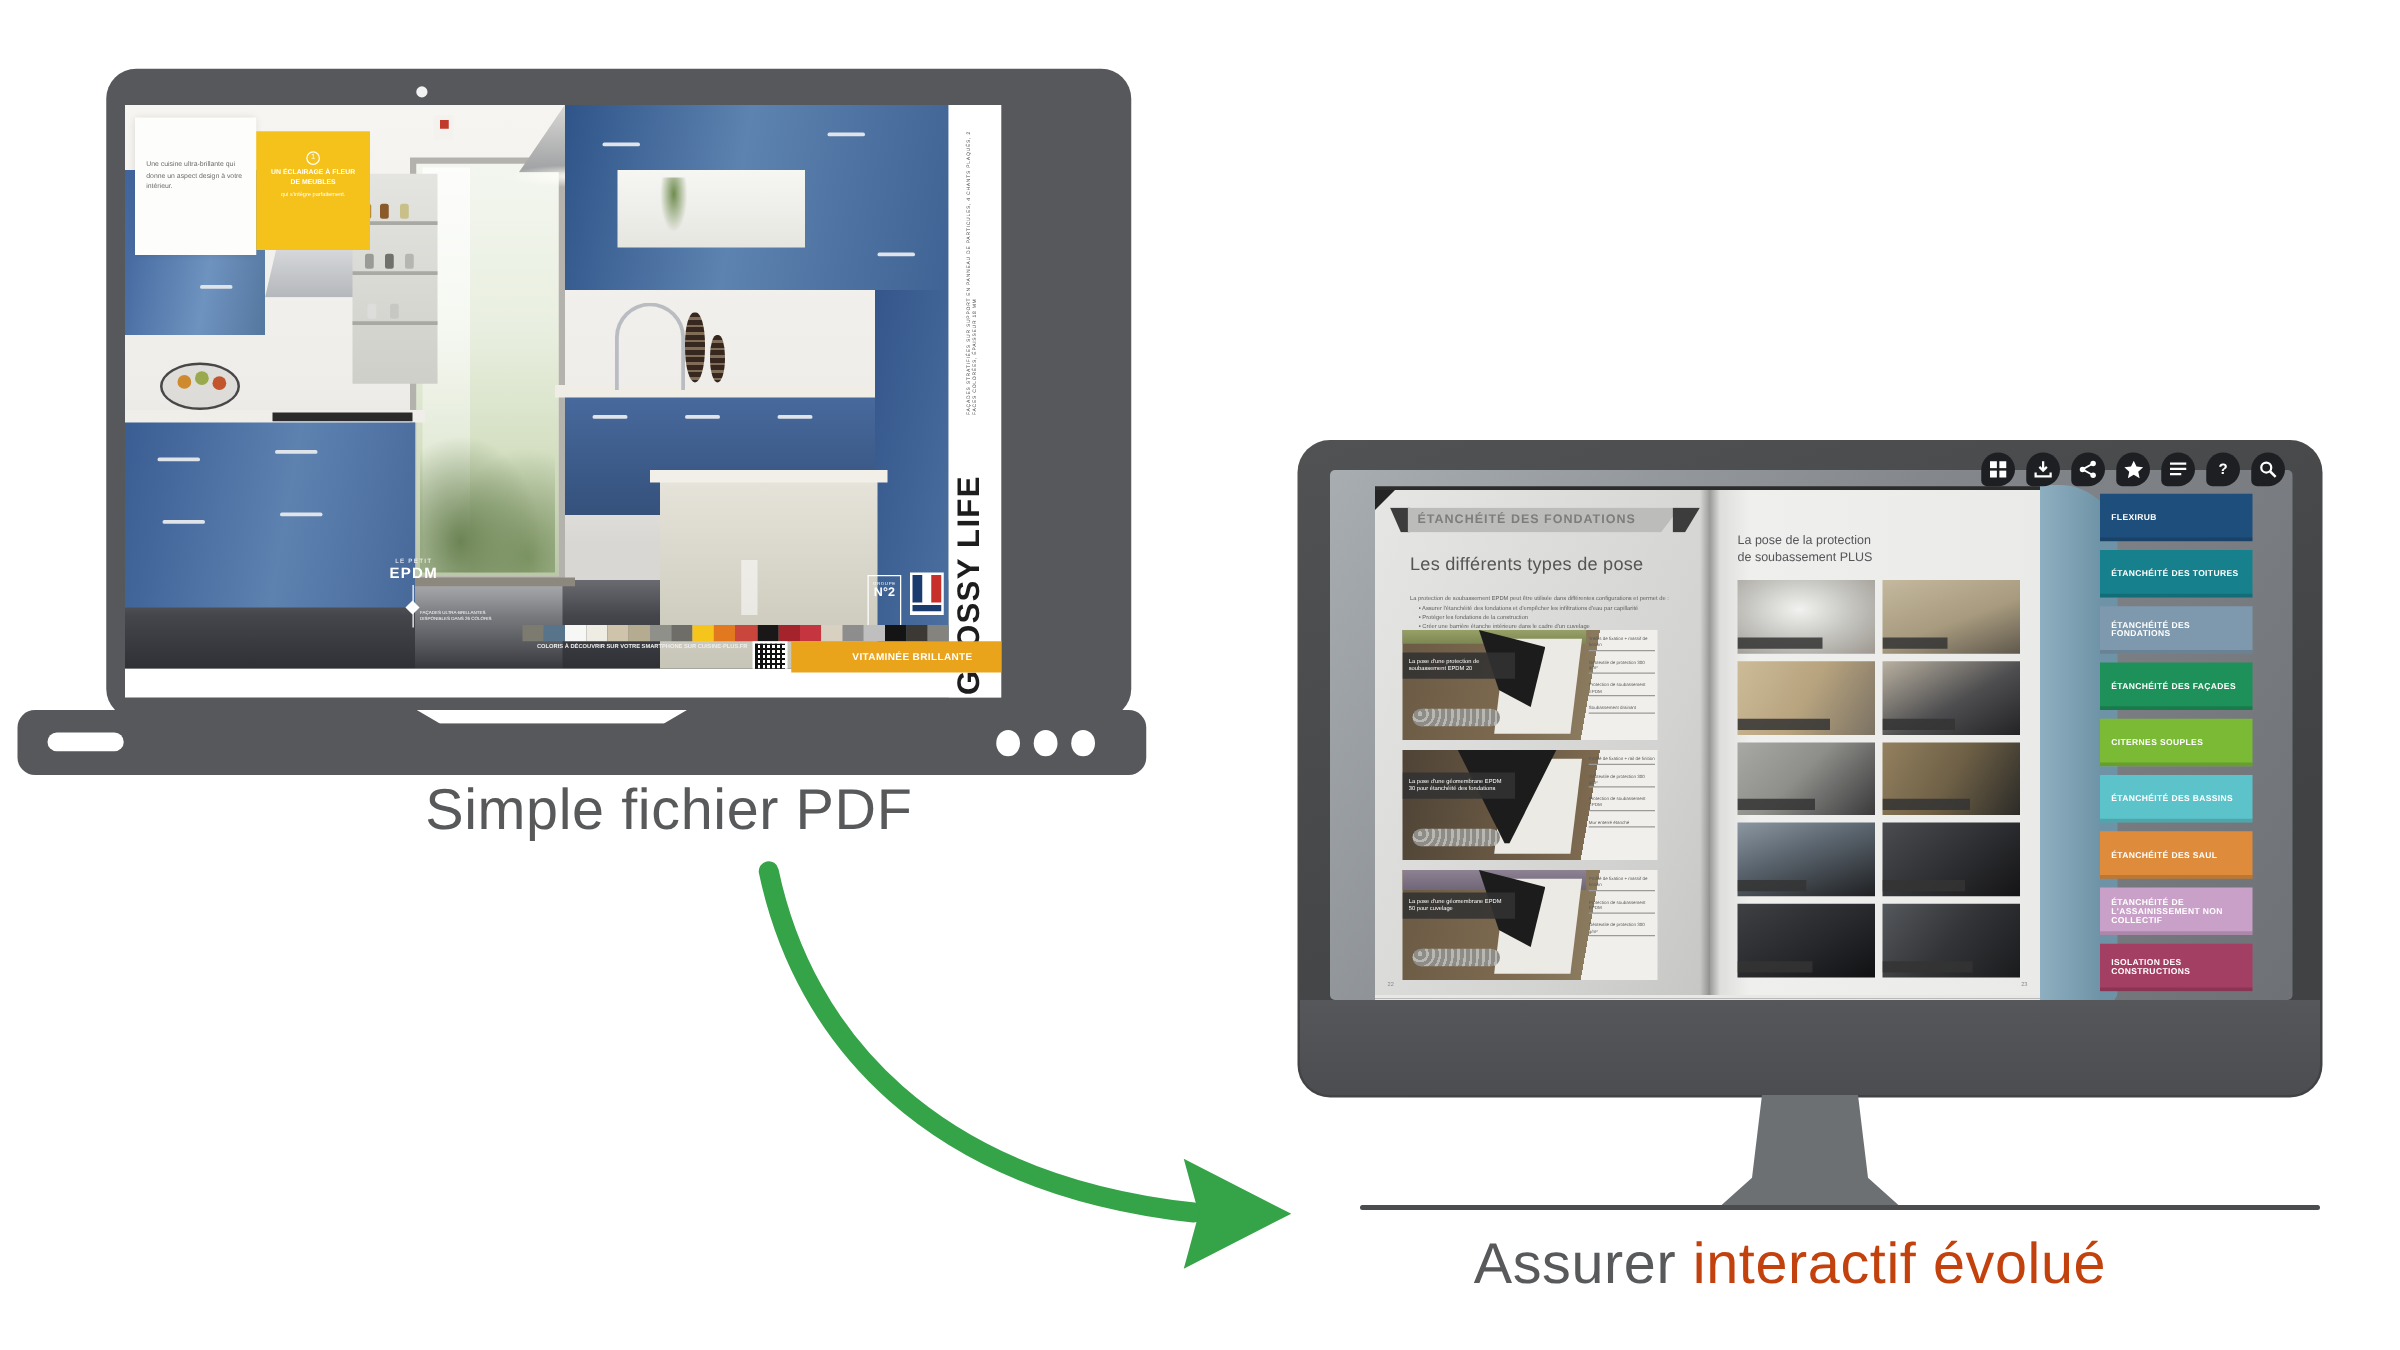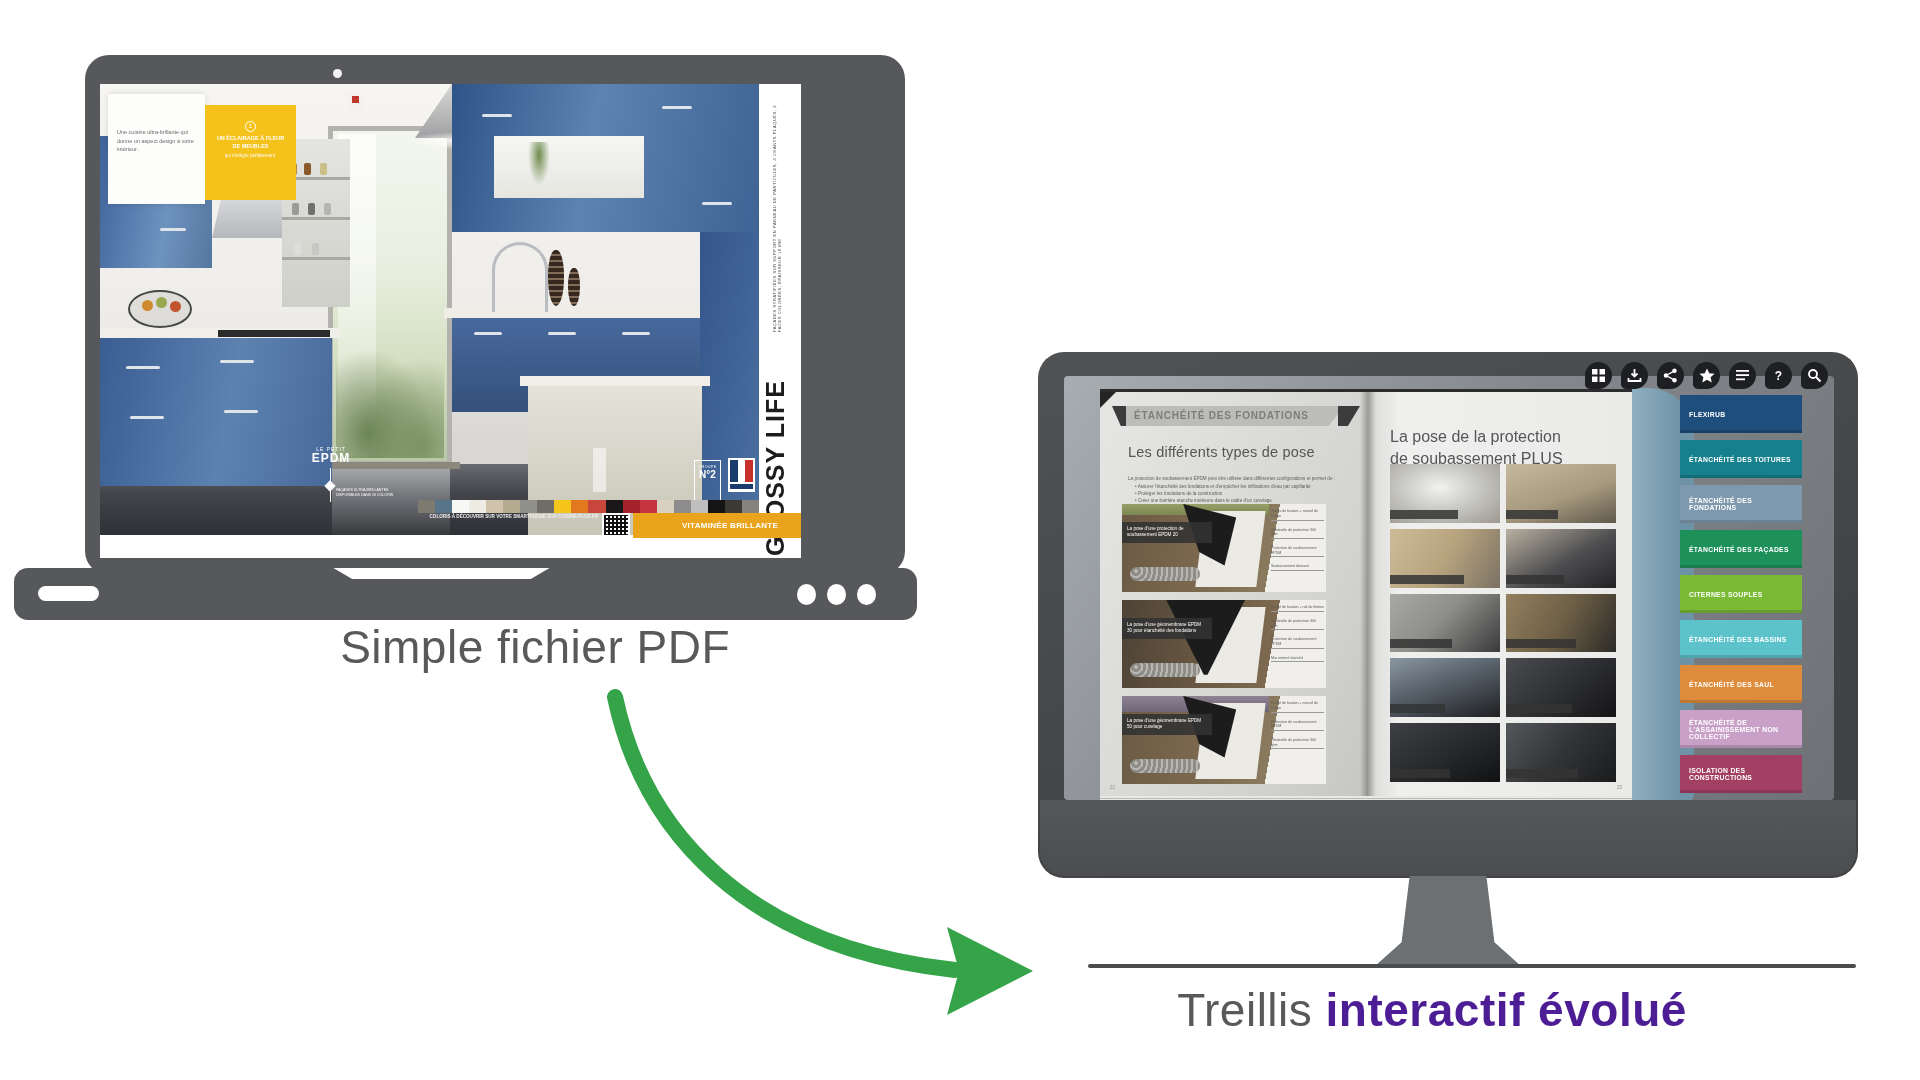--- a/index.html
+++ b/index.html
@@ -90,21 +90,21 @@
   
   .arrow-svg{left:555px;top:655px;}
 
   
   .monitor-shell{left:1038px;top:352px;width:820px;height:526px;background:linear-gradient(160deg,#505254 0%,#404244 70%);border-radius:26px;}
   .monitor-screen{left:1064px;top:376px;width:770px;height:424px;background:linear-gradient(125deg,#a8adb2 0%,#84888d 45%,#6e7276 100%);border-radius:4px;overflow:hidden;}
   .monitor-chin{left:1040px;top:800px;width:816px;height:76px;background:linear-gradient(180deg,#55575a,#4b4d50);border-radius:0 0 24px 24px;}
   .monitor-stand{left:1368px;top:876px;width:160px;height:92px;background:#6d7073;clip-path:polygon(26% 0,74% 0,79% 72%,97% 100%,3% 100%,21% 72%);}
   .monitor-line{left:1088px;top:964px;width:768px;height:4px;background:#4a4c4e;border-radius:2px;}
   .monitor-caption{left:1082px;top:983px;width:700px;text-align:center;}
-  .caption-accent{color:#4c1d95;font-weight:bold;}
+  .caption-accent{color:#c2410c;font-weight:normal;}
 
   
   .toolbar{left:1585px;top:362px;display:flex;gap:9px;z-index:30;}
   .tool{width:27px;height:27px;border-radius:50% 50% 50% 18%;background:#1e1f22;display:flex;align-items:center;justify-content:center;}
   .tool svg{display:block;}
 
   
   .book-shadow{left:1096px;top:798px;width:536px;height:14px;background:radial-gradient(ellipse at center,rgba(0,0,0,.45),rgba(0,0,0,0) 70%);}
   .book-edge{left:1630px;top:388px;width:64px;height:414px;background:linear-gradient(90deg,#8fb0c1 0%,#6f93a6 80%);border-radius:0 46px 8px 0;}
   .page{overflow:hidden;}
@@ -132,21 +132,21 @@
   .fig .grass{position:absolute;left:0;top:0;width:72%;height:12%;background:linear-gradient(180deg,#97a066,#7c8752);}
   .fig-cap{position:absolute;left:0;top:20%;width:44%;background:rgba(50,50,50,.88);color:#ffffff;font-size:4.6px;line-height:1.45;padding:4px 5px;box-sizing:border-box;}
   .annos{position:absolute;right:1%;top:6%;width:26%;font-size:3.6px;color:#5a5a58;line-height:1.3;text-align:left;}
   .annos div{margin-bottom:7px;border-bottom:.5px solid #9a9a98;padding-bottom:1px;}
   .fig2-extra{background:linear-gradient(100deg,#4e4336 0%,#6b5a44 45%,#7d6a50 72%,#f0efec 72%,#f0efec 100%);}
   .fig2-extra .membrane{clip-path:polygon(8% 0,92% 0,52% 100%,48% 100%);left:18%;width:46%;height:85%;}
   .fig3-extra .deck{position:absolute;left:0;top:0;width:72%;height:18%;background:linear-gradient(180deg,#8d8292,#6f6678);}
   .lp-pagenum{position:absolute;left:10px;bottom:6px;font-size:4.5px;color:#8d8d8b;}
 
   
-  .rp-heading{position:absolute;left:22px;top:34px;font-size:16px;color:#56565a;line-height:1.35;}
+  .rp-heading{position:absolute;left:22px;top:34px;font-size:10px;color:#56565a;line-height:1.35;}
   .photo-grid{position:absolute;left:22px;top:72px;width:226px;height:318px;display:grid;grid-template-columns:1fr 1fr;grid-template-rows:repeat(5,1fr);gap:6px;}
   .photo{position:relative;overflow:hidden;}
   .pcap{position:absolute;left:0;bottom:4px;height:9px;background:rgba(52,52,52,.85);}
   .photo-0{background:radial-gradient(ellipse at 45% 40%,#f2f2f0 0%,#c8c8c4 45%,#9d9890 100%);}
   .photo-1{background:linear-gradient(160deg,#c4b89e 0%,#a79a7e 55%,#5f584c 100%);}
   .photo-2{background:linear-gradient(120deg,#cdbb98 0%,#b7a37e 50%,#7b7264 100%);}
   .photo-3{background:linear-gradient(150deg,#b9b0a0 0%,#4e4e50 55%,#232326 100%);}
   .photo-4{background:linear-gradient(135deg,#a8a8a4 0%,#8e8e8a 45%,#3a3a3c 100%);}
   .photo-5{background:linear-gradient(120deg,#93805f 0%,#6e6046 50%,#2c2b28 100%);}
   .photo-6{background:linear-gradient(160deg,#8b97a1 0%,#5c6670 40%,#1f2022 100%);}
@@ -476,17 +476,17 @@
           <path d="M9 9 L13.5 13.5" stroke="#ffffff" stroke-width="2"></path>
         </svg>
       </div>
     </div>
 
   <div class="abs monitor-chin"></div>
   <div class="abs monitor-stand"></div>
   <div class="abs monitor-line"></div>
 
   <div class="abs monitor-caption caption-text">
-    <span>Treillis</span>
+    <span>Assurer</span>
     <span> </span>
     <span class="caption-accent">interactif évolué</span>
   </div>
 </div>
 
 </body></html>

